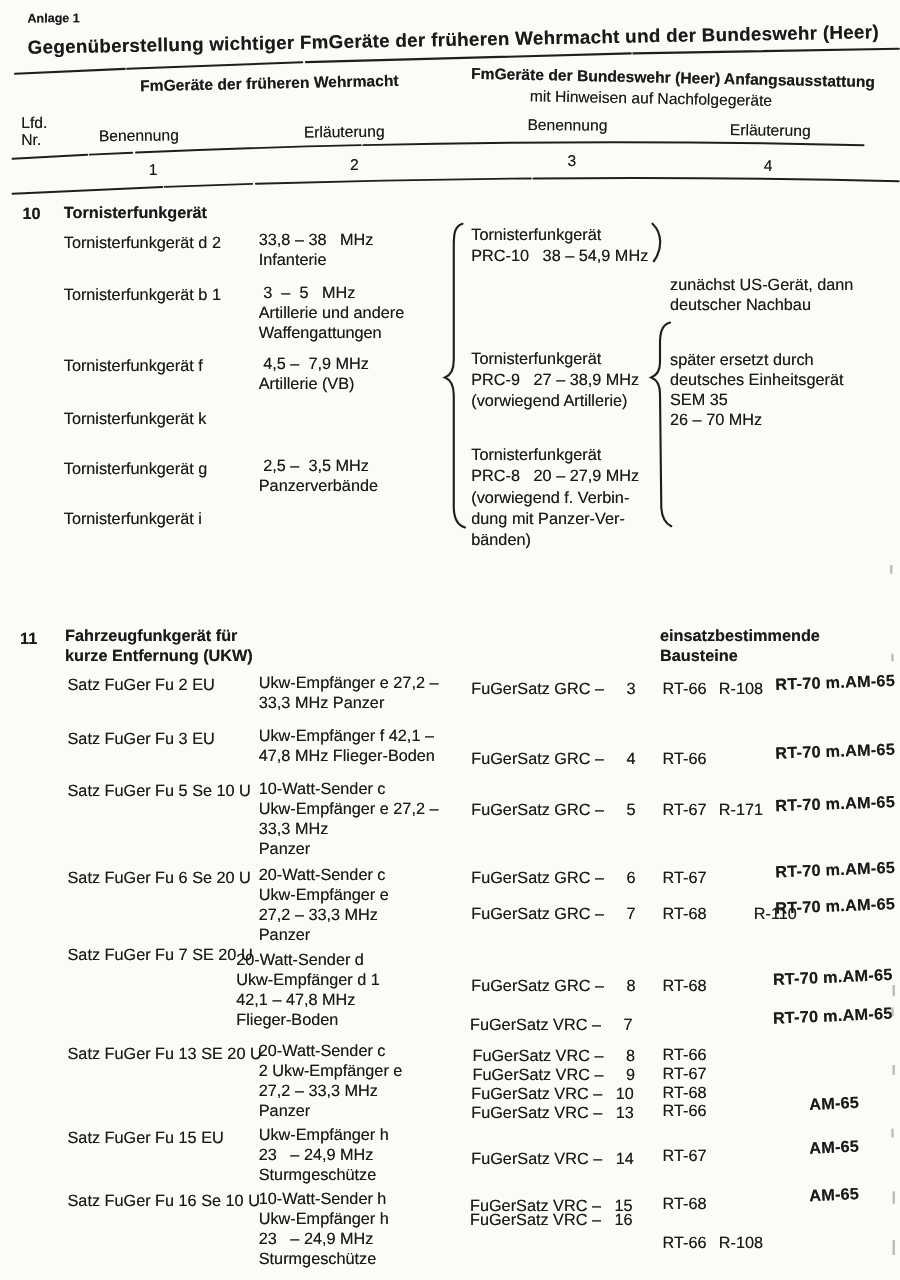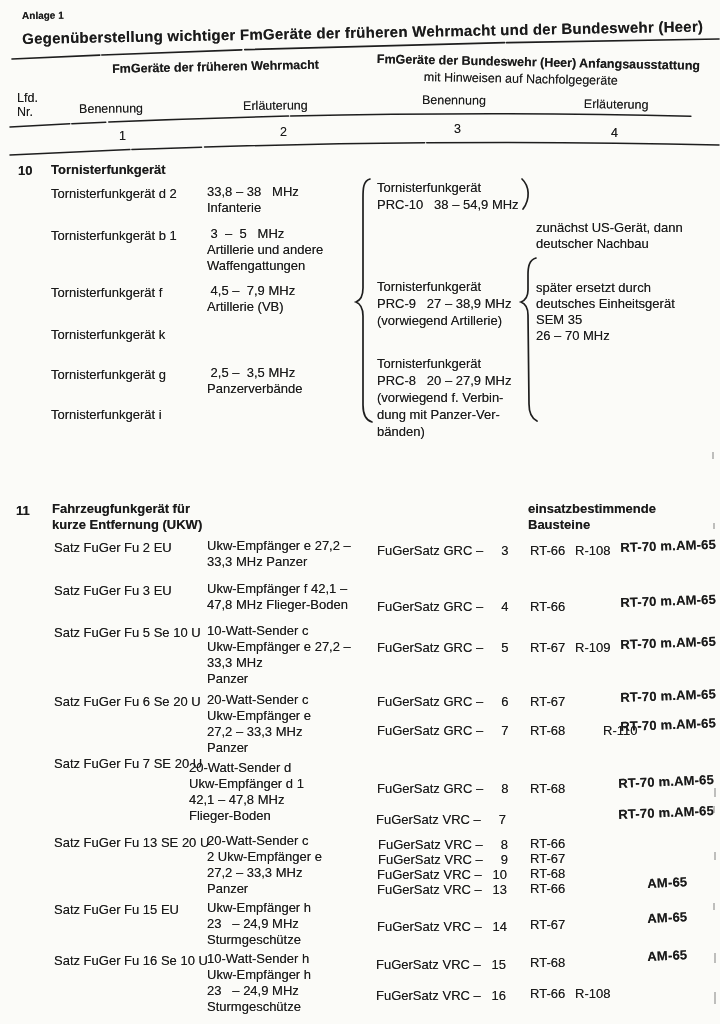--- a/index.html
+++ b/index.html
@@ -148,21 +148,21 @@
   <div class="t" style="left:530px;top:543px">RT-66</div>
   <div class="t" style="left:575px;top:543px">R-108</div>
   <div class="t cb" style="left:620px;top:540px;transform:rotate(-2deg)">RT-70 m.AM-65</div>
 
   <div class="t" style="left:377px;top:599px">FuGerSatz GRC –     4</div>
   <div class="t" style="left:530px;top:599px">RT-66</div>
   <div class="t cb" style="left:620px;top:595px;transform:rotate(-2deg)">RT-70 m.AM-65</div>
 
   <div class="t" style="left:377px;top:640px">FuGerSatz GRC –     5</div>
   <div class="t" style="left:530px;top:640px">RT-67</div>
-  <div class="t" style="left:575px;top:640px">R-109</div>
+  <div class="t" style="left:575px;top:640px">R-171</div>
   <div class="t cb" style="left:620px;top:637px;transform:rotate(-2deg)">RT-70 m.AM-65</div>
 
   <div class="t" style="left:377px;top:694px">FuGerSatz GRC –     6</div>
   <div class="t" style="left:530px;top:694px">RT-67</div>
   <div class="t cb" style="left:620px;top:690px;transform:rotate(-2.2deg)">RT-70 m.AM-65</div>
 
   <div class="t" style="left:377px;top:723px">FuGerSatz GRC –     7</div>
   <div class="t" style="left:530px;top:723px">RT-68</div>
   <div class="t" style="left:603px;top:723px">R-110</div>
   <div class="t cb" style="left:620px;top:719px;transform:rotate(-2.2deg)">RT-70 m.AM-65</div>
@@ -188,21 +188,21 @@
   <div class="t cb" style="left:647px;top:876px;transform:rotate(-2.6deg)">AM-65</div>
 
   <div class="t" style="left:377px;top:919px">FuGerSatz VRC –   14</div>
   <div class="t" style="left:530px;top:917px">RT-67</div>
   <div class="t cb" style="left:647px;top:911px;transform:rotate(-2.6deg)">AM-65</div>
 
   <div class="t" style="left:376px;top:957px">FuGerSatz VRC –   15</div>
   <div class="t" style="left:530px;top:955px">RT-68</div>
   <div class="t cb" style="left:647px;top:949px;transform:rotate(-2.6deg)">AM-65</div>
 
-  <div class="t" style="left:376px;top:988px">FuGerSatz VRC –   16</div>
+  <div class="t" style="left:376px;top:968px">FuGerSatz VRC –   16</div>
   <div class="t" style="left:530px;top:986px">RT-66</div>
   <div class="t" style="left:575px;top:986px">R-108</div>
 
   <div class="artifact" style="left:712px;top:452px;width:2px;height:7px"></div>
   <div class="artifact" style="left:713px;top:523px;width:2px;height:6px"></div>
   <div class="artifact" style="left:714px;top:788px;width:2px;height:9px"></div>
   <div class="artifact" style="left:713px;top:806px;width:2px;height:7px"></div>
   <div class="artifact" style="left:714px;top:852px;width:2px;height:8px"></div>
   <div class="artifact" style="left:713px;top:903px;width:2px;height:7px"></div>
   <div class="artifact" style="left:714px;top:953px;width:2px;height:10px"></div>

